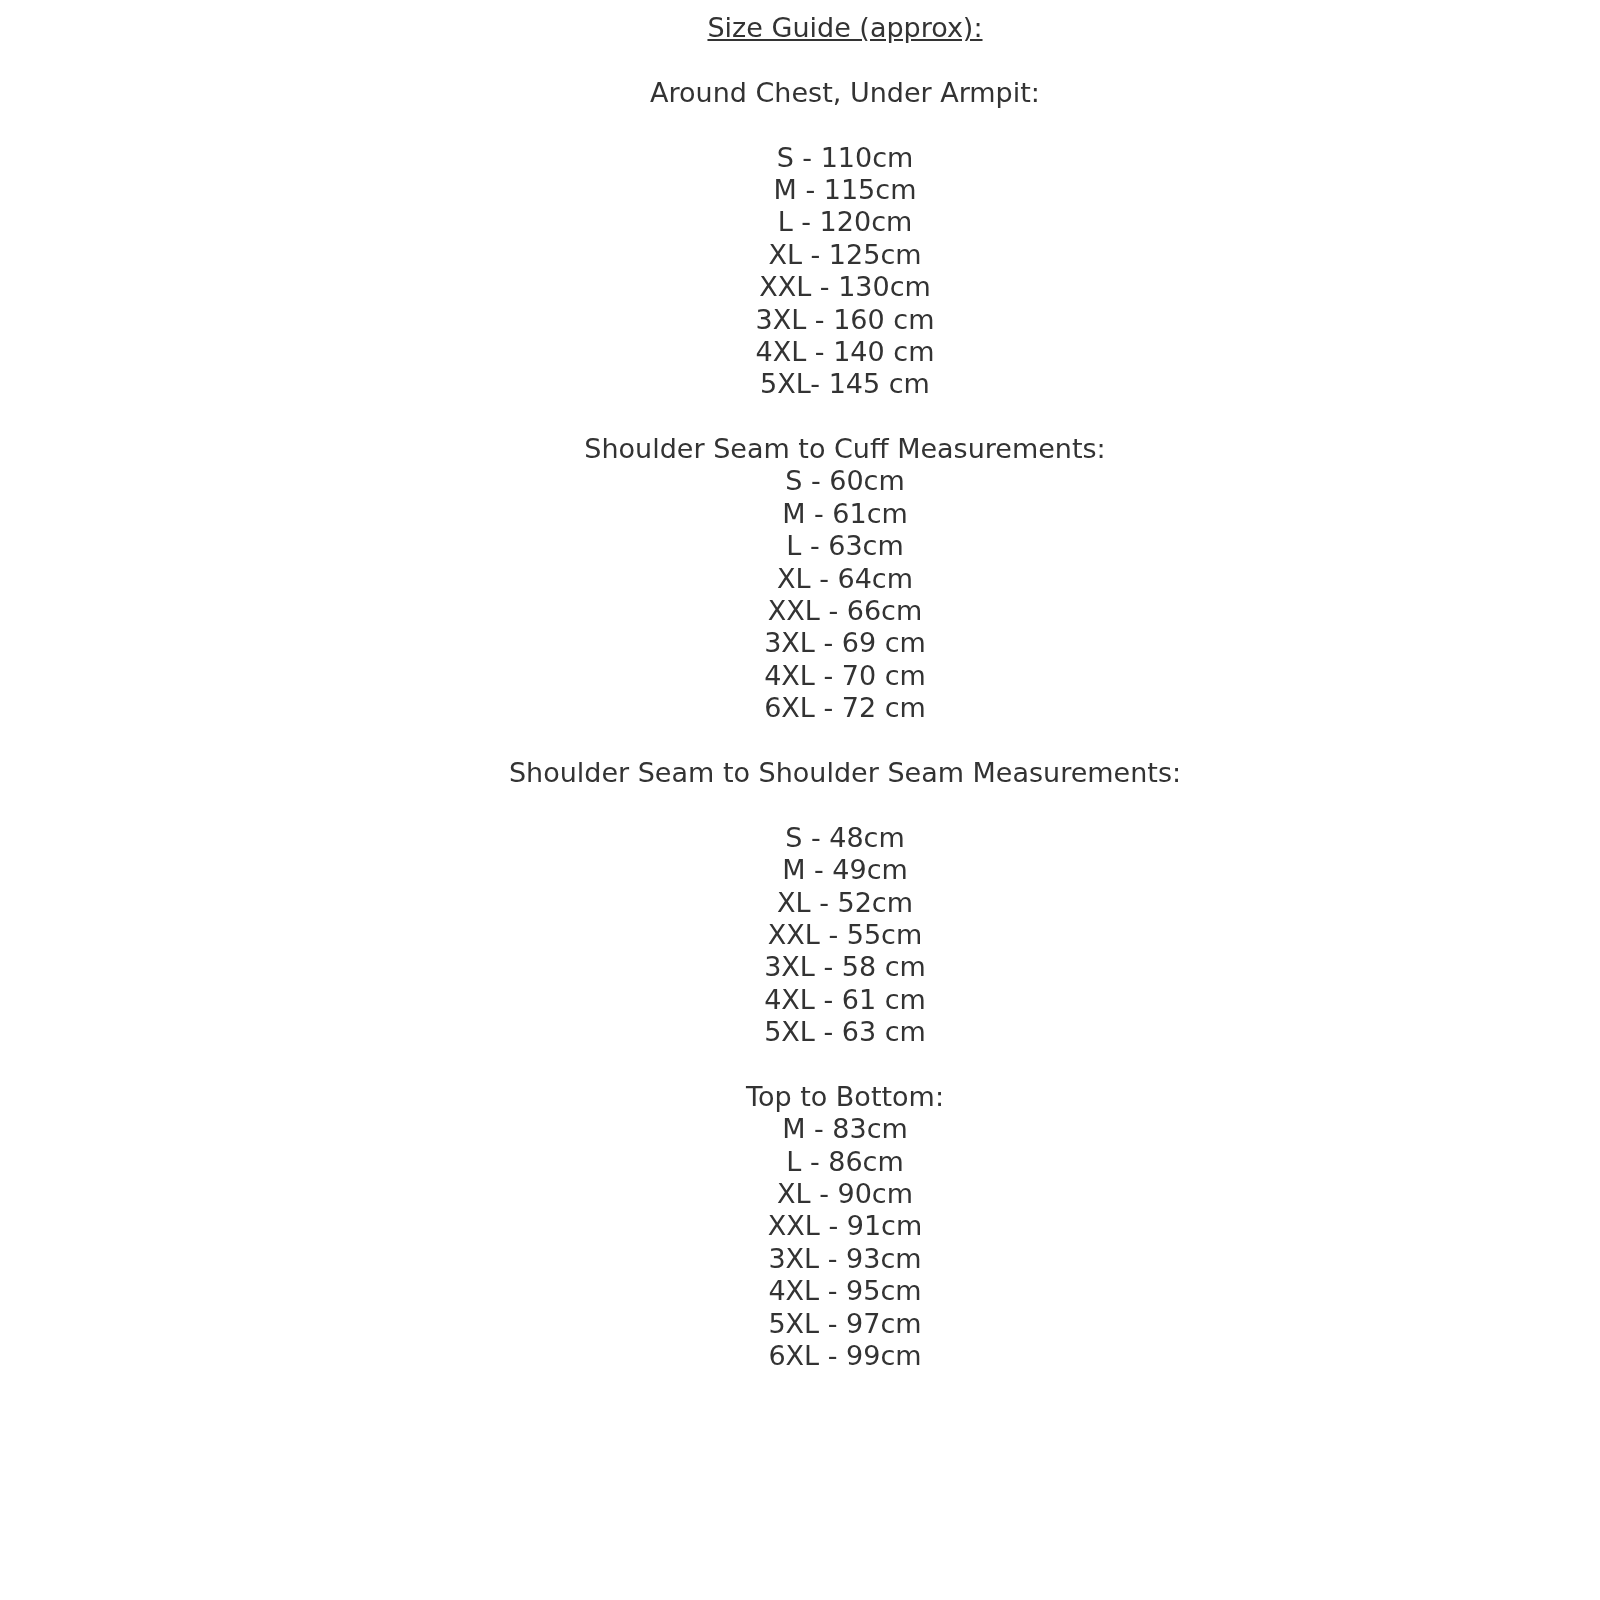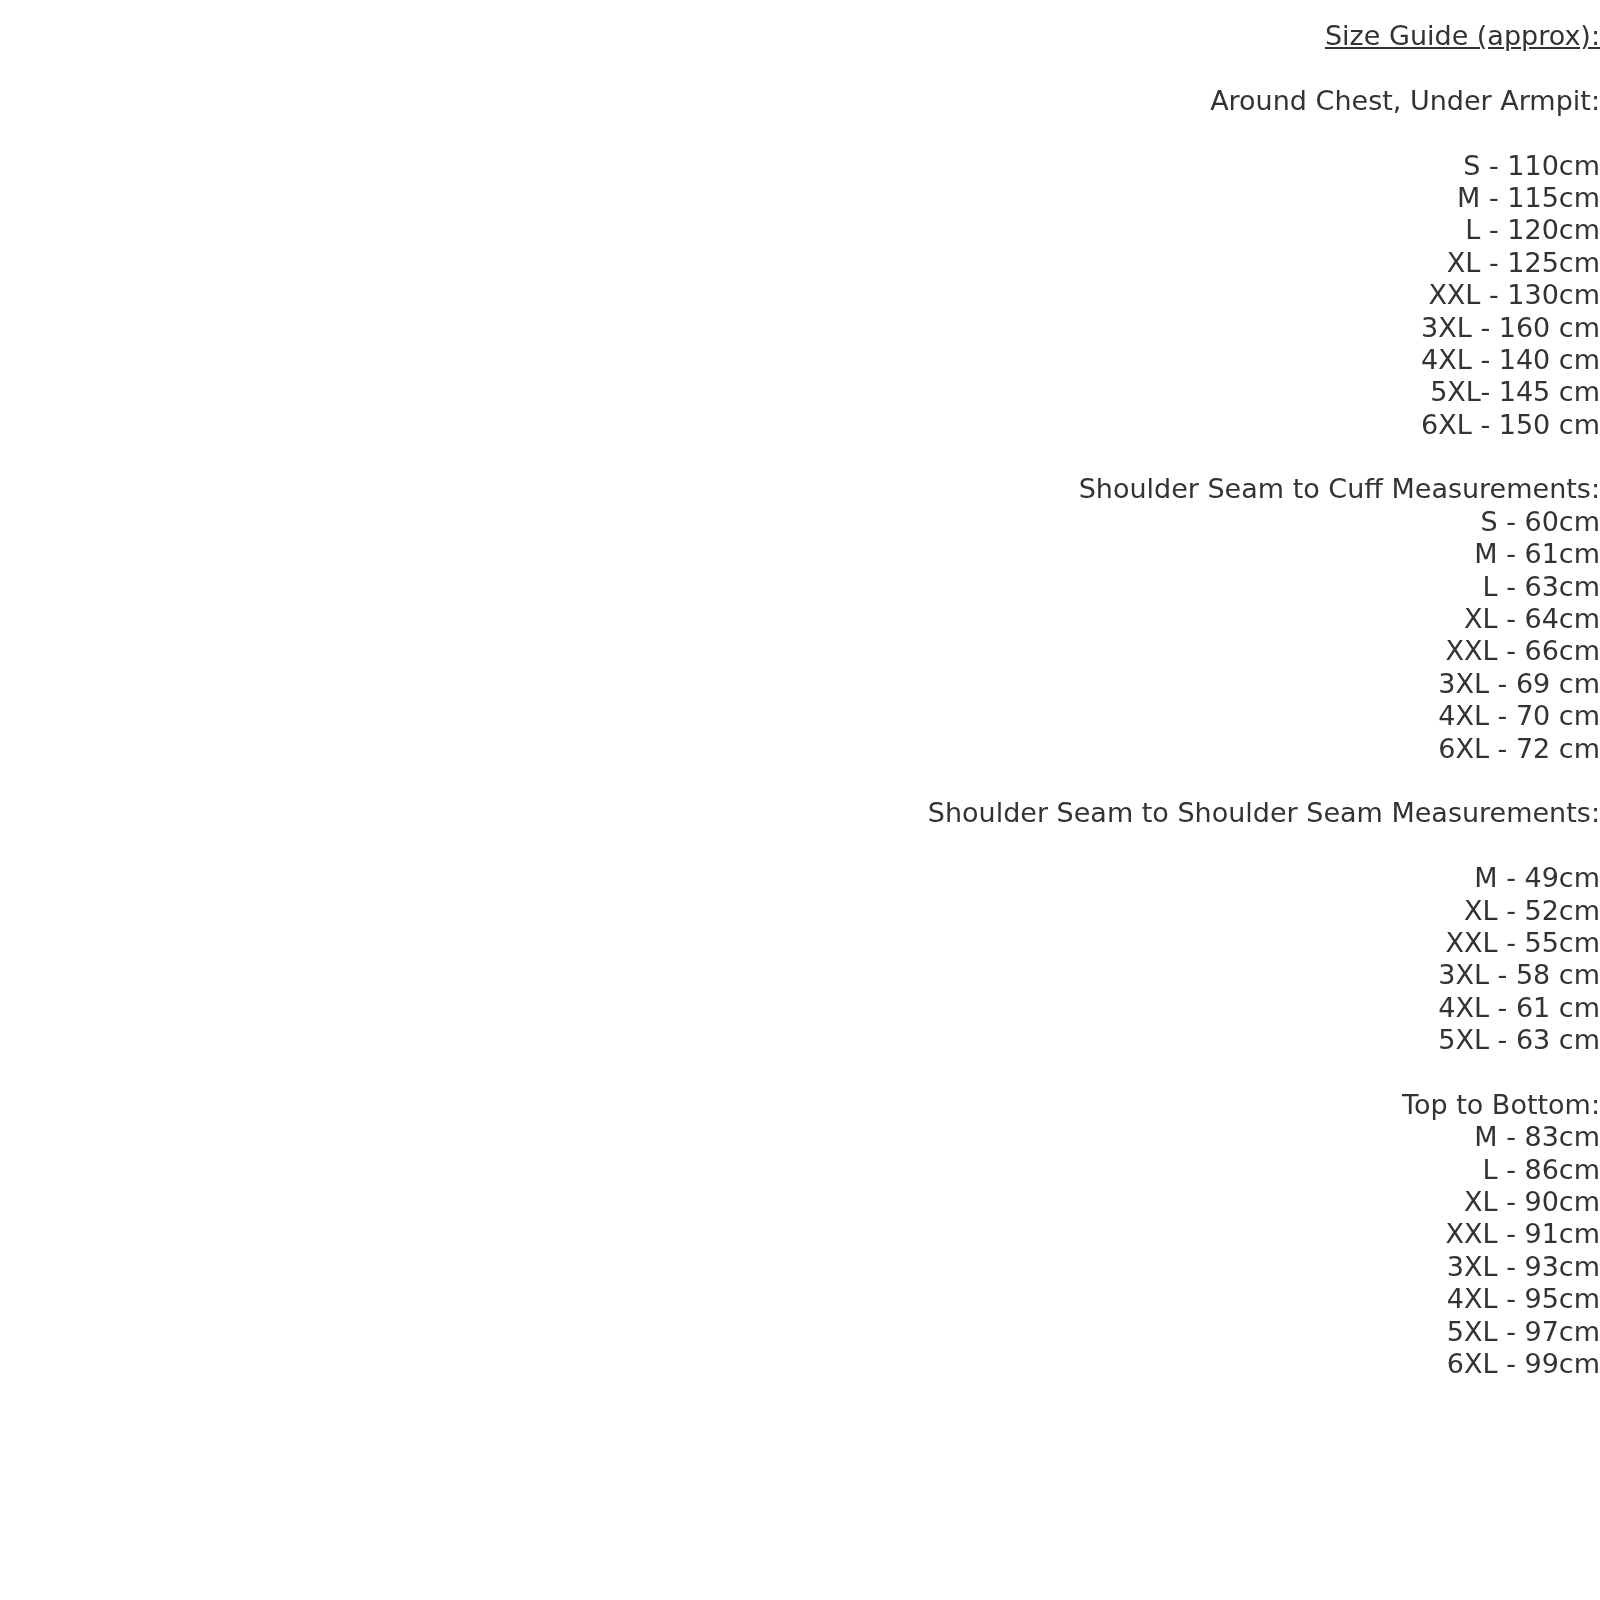--- a/index.html
+++ b/index.html
@@ -11,22 +11,22 @@
     width: 1600px;
     height: 1600px;
     overflow: hidden;
     font-family: "DejaVu Sans", "Liberation Sans", sans-serif;
     font-size: 27px;
     line-height: 32.4px;
     color: #333333;
   }
   .content {
     margin-left: 90px;
-    padding-top: 20px;
-    text-align: right;
+    padding-top: 12px;
+    text-align: center;
   }
   .line {
     height: 32.4px;
     white-space: pre;
   }
   .title {
     text-decoration: underline;
   }
 </style>
 </head>
@@ -40,36 +40,36 @@
   <div class="line">Around Chest, Under Armpit:</div>
   <div class="line blank"></div>
   <div class="line">S - 110cm</div>
   <div class="line">M - 115cm</div>
   <div class="line">L - 120cm</div>
   <div class="line">XL - 125cm</div>
   <div class="line">XXL - 130cm</div>
   <div class="line">3XL - 160 cm</div>
   <div class="line">4XL - 140 cm</div>
   <div class="line">5XL- 145 cm</div>
-  <div class="line">6XL - 150 cm</div>
   <div class="line blank"></div>
 
   <div class="line">Shoulder Seam to Cuff Measurements:</div>
   <div class="line">S - 60cm</div>
   <div class="line">M - 61cm</div>
   <div class="line">L - 63cm</div>
   <div class="line">XL - 64cm</div>
   <div class="line">XXL - 66cm</div>
   <div class="line">3XL - 69 cm</div>
   <div class="line">4XL - 70 cm</div>
   <div class="line">6XL - 72 cm</div>
   <div class="line blank"></div>
 
   <div class="line">Shoulder Seam to Shoulder Seam Measurements:</div>
   <div class="line blank"></div>
+  <div class="line">S - 48cm</div>
   <div class="line">M - 49cm</div>
   <div class="line">XL - 52cm</div>
   <div class="line">XXL - 55cm</div>
   <div class="line">3XL - 58 cm</div>
   <div class="line">4XL - 61 cm</div>
   <div class="line">5XL - 63 cm</div>
   <div class="line blank"></div>
 
   <div class="line">Top to Bottom:</div>
   <div class="line">M - 83cm</div>

